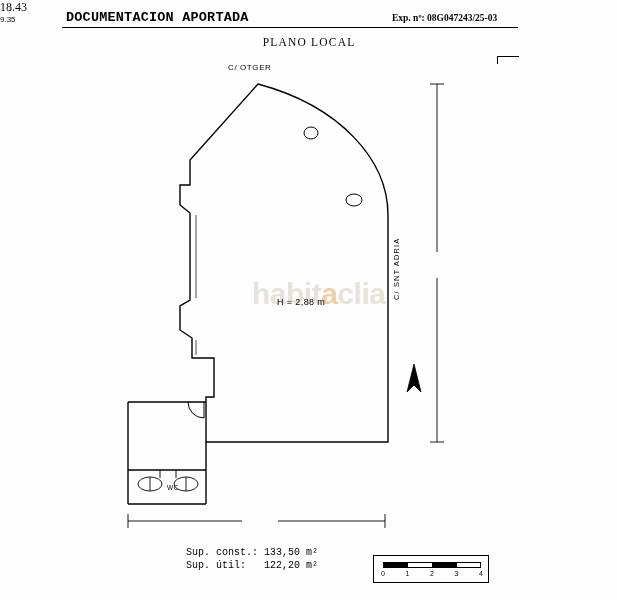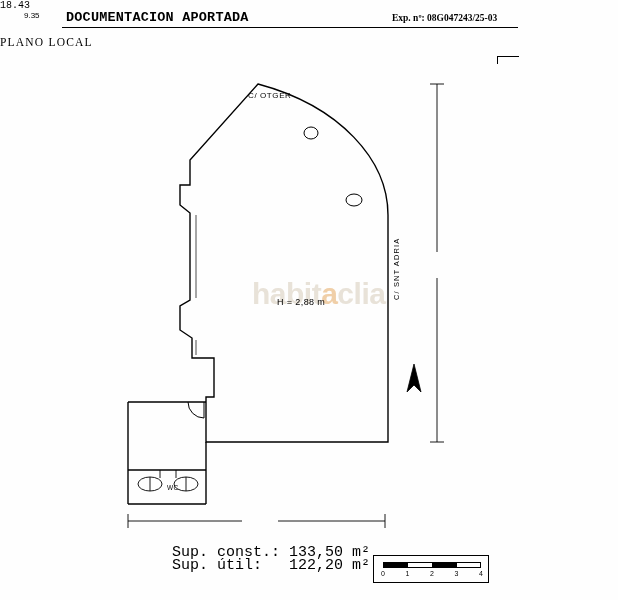--- a/index.html
+++ b/index.html
@@ -50,21 +50,21 @@
     width: 456px;
     height: 1px;
     background: #000000;
   }
 
   .plan-title {
     position: absolute;
     left: 0;
     top: 36px;
     width: 618px;
-    text-align: left;
+    text-align: center;
     font-family: "Liberation Serif", serif;
     font-size: 11.5px;
     letter-spacing: 1.2px;
   }
 
   
   .corner-tick-h {
     position: absolute;
     left: 497px;
     top: 56px;
@@ -82,43 +82,42 @@
   }
 
   
   .lbl {
     position: absolute;
     font-family: "Liberation Sans", sans-serif;
     font-size: 8px;
     letter-spacing: 0.6px;
     white-space: nowrap;
   }
-  .lbl-otger { left: 248px; top: 63px; margin-top: 28px; }
+  .lbl-otger { left: 228px; top: 63px; }
   .lbl-height { left: 277px; top: 297px; font-size: 9px; letter-spacing: 0.4px; }
   .lbl-wc { left: 167px; top: 484px; font-size: 6.5px; letter-spacing: 0.3px; }
   .lbl-vert {
     left: 392px;
     top: 300px;
     transform: rotate(-90deg);
     transform-origin: left top;
     font-size: 7.5px;
     letter-spacing: 1.1px;
   }
   .lbl-dim-right {
     left: 429px;
     top: 261px;
-    font-family: Liberation Mono, monospace;
-    font-size: 10px;
+    font-family: Liberation Serif, serif;
+    font-size: 12px;
   }
   .lbl-dim-bottom {
     left: 248px;
     top: 516px;
     font-family: "Liberation Sans", sans-serif;
     font-size: 8px;
-    margin-left: 24px;
   }
 
   
   .watermark {
     position: absolute;
     left: 232px;
     top: 277px;
     font-family: "Liberation Sans", sans-serif;
     font-size: 30px;
     font-weight: bold;
@@ -126,24 +125,24 @@
     letter-spacing: -0.5px;
     user-select: none;
     pointer-events: none;
     margin-left: 20px;
   }
   .watermark .dot { color: #f0cfa8; }
 
   
   .surfaces {
     position: absolute;
-    left: 172px;
+    left: 186px;
     top: 546px;
     font-family: "Liberation Mono", monospace;
-    font-size: 15px;
+    font-size: 10px;
     line-height: 13px;
     white-space: pre;
   }
 
   
   .scalebar {
     position: absolute;
     left: 373px;
     top: 555px;
     width: 116px;

